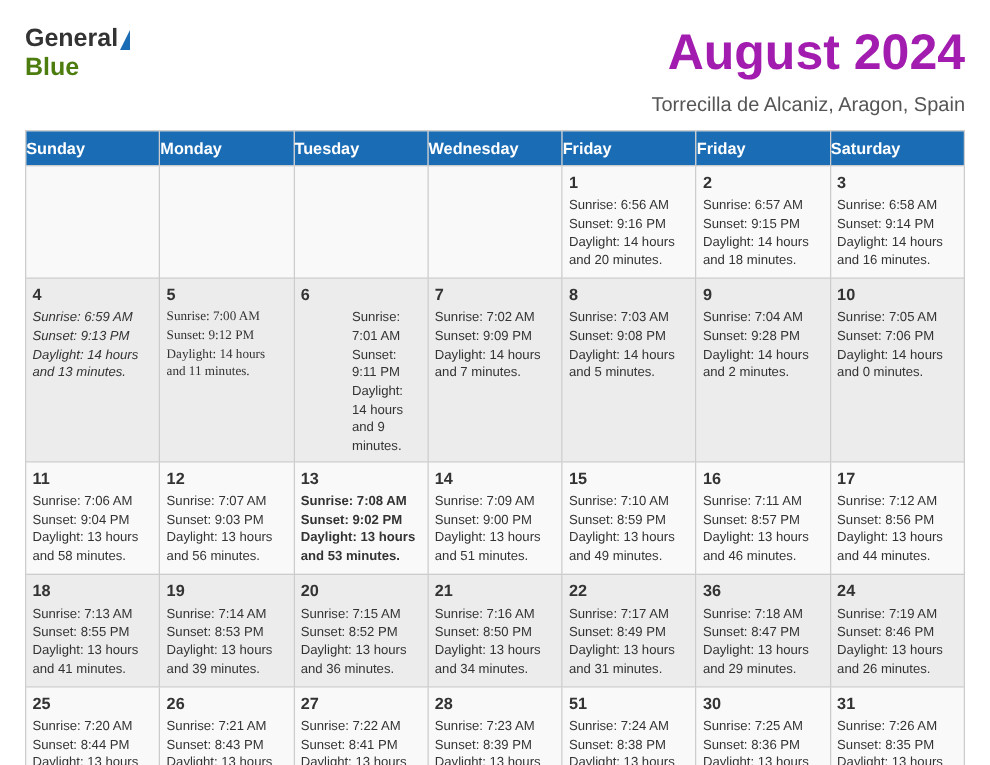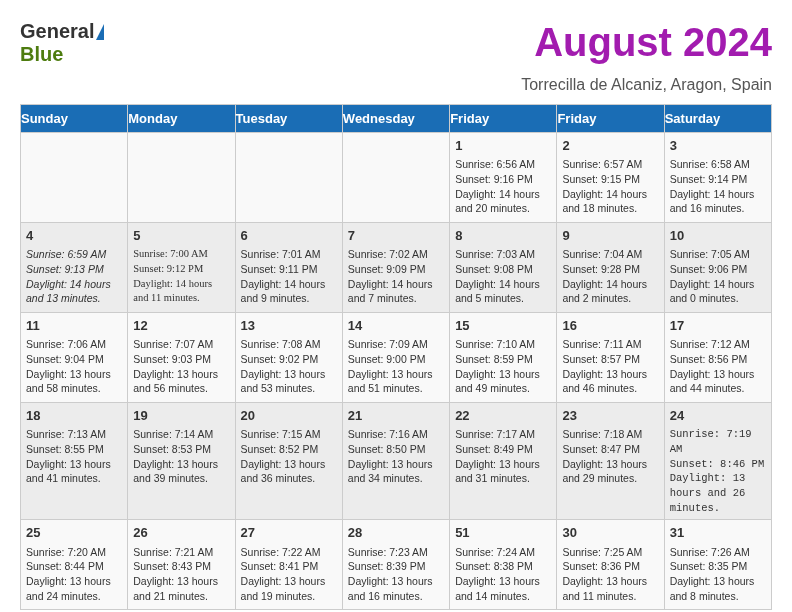--- a/index.html
+++ b/index.html
@@ -168,21 +168,21 @@
 Daylight: 14 hours and 13 minutes.</div>
         </td>
         <td>
           <span class="day-number">5</span>
           <div class="day-info" style="white-space: pre-line; font-family: Liberation Serif, serif;">Sunrise: 7:00 AM
 Sunset: 9:12 PM
 Daylight: 14 hours and 11 minutes.</div>
         </td>
         <td>
           <span class="day-number">6</span>
-          <div class="day-info" style="white-space: pre-line;">Sunrise: 7:01 AM
+          <div class="day-info" style="white-space: pre-line; margin-left: 41px;">Sunrise: 7:01 AM
 Sunset: 9:11 PM
 Daylight: 14 hours and 9 minutes.</div>
         </td>
         <td>
           <span class="day-number">7</span>
           <div class="day-info" style="white-space: pre-line;">Sunrise: 7:02 AM
 Sunset: 9:09 PM
 Daylight: 14 hours and 7 minutes.</div>
         </td>
         <td>
@@ -193,40 +193,40 @@
         </td>
         <td>
           <span class="day-number">9</span>
           <div class="day-info" style="white-space: pre-line;">Sunrise: 7:04 AM
 Sunset: 9:28 PM
 Daylight: 14 hours and 2 minutes.</div>
         </td>
         <td>
           <span class="day-number">10</span>
           <div class="day-info" style="white-space: pre-line;">Sunrise: 7:05 AM
-Sunset: 9:06 PM
+Sunset: 7:06 PM
 Daylight: 14 hours and 0 minutes.</div>
         </td>
       </tr>
       <tr>
         <td>
           <span class="day-number">11</span>
           <div class="day-info" style="white-space: pre-line;">Sunrise: 7:06 AM
 Sunset: 9:04 PM
 Daylight: 13 hours and 58 minutes.</div>
         </td>
         <td>
           <span class="day-number">12</span>
           <div class="day-info" style="white-space: pre-line;">Sunrise: 7:07 AM
 Sunset: 9:03 PM
 Daylight: 13 hours and 56 minutes.</div>
         </td>
         <td>
           <span class="day-number">13</span>
-          <div class="day-info" style="white-space: pre-line;">Sunrise: 7:08 AM
+          <div class="day-info" style="white-space: pre-line; font-weight: bold;">Sunrise: 7:08 AM
 Sunset: 9:02 PM
 Daylight: 13 hours and 53 minutes.</div>
         </td>
         <td>
           <span class="day-number">14</span>
           <div class="day-info" style="white-space: pre-line;">Sunrise: 7:09 AM
 Sunset: 9:00 PM
 Daylight: 13 hours and 51 minutes.</div>
         </td>
         <td>
@@ -273,28 +273,28 @@
 Sunset: 8:50 PM
 Daylight: 13 hours and 34 minutes.</div>
         </td>
         <td>
           <span class="day-number">22</span>
           <div class="day-info" style="white-space: pre-line;">Sunrise: 7:17 AM
 Sunset: 8:49 PM
 Daylight: 13 hours and 31 minutes.</div>
         </td>
         <td>
-          <span class="day-number">23</span>
+          <span class="day-number">36</span>
           <div class="day-info" style="white-space: pre-line;">Sunrise: 7:18 AM
 Sunset: 8:47 PM
 Daylight: 13 hours and 29 minutes.</div>
         </td>
         <td>
           <span class="day-number">24</span>
-          <div class="day-info" style="white-space: pre-line; font-family: Liberation Mono, monospace;">Sunrise: 7:19 AM
+          <div class="day-info" style="white-space: pre-line;">Sunrise: 7:19 AM
 Sunset: 8:46 PM
 Daylight: 13 hours and 26 minutes.</div>
         </td>
       </tr>
       <tr>
         <td>
           <span class="day-number">25</span>
           <div class="day-info" style="white-space: pre-line;">Sunrise: 7:20 AM
 Sunset: 8:44 PM
 Daylight: 13 hours and 24 minutes.</div>

